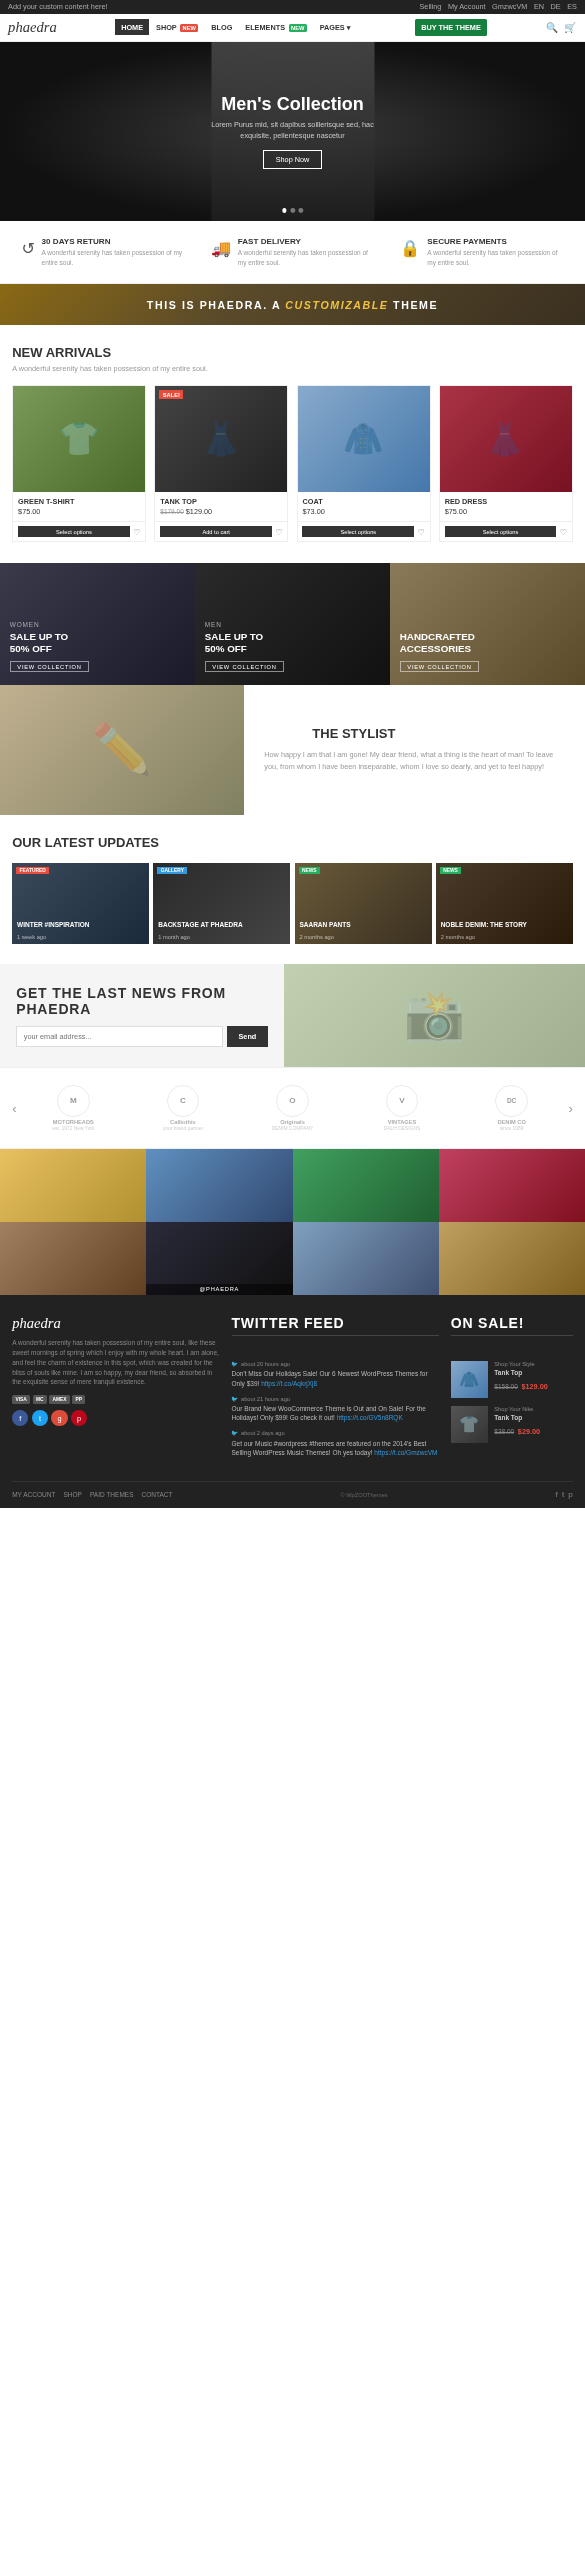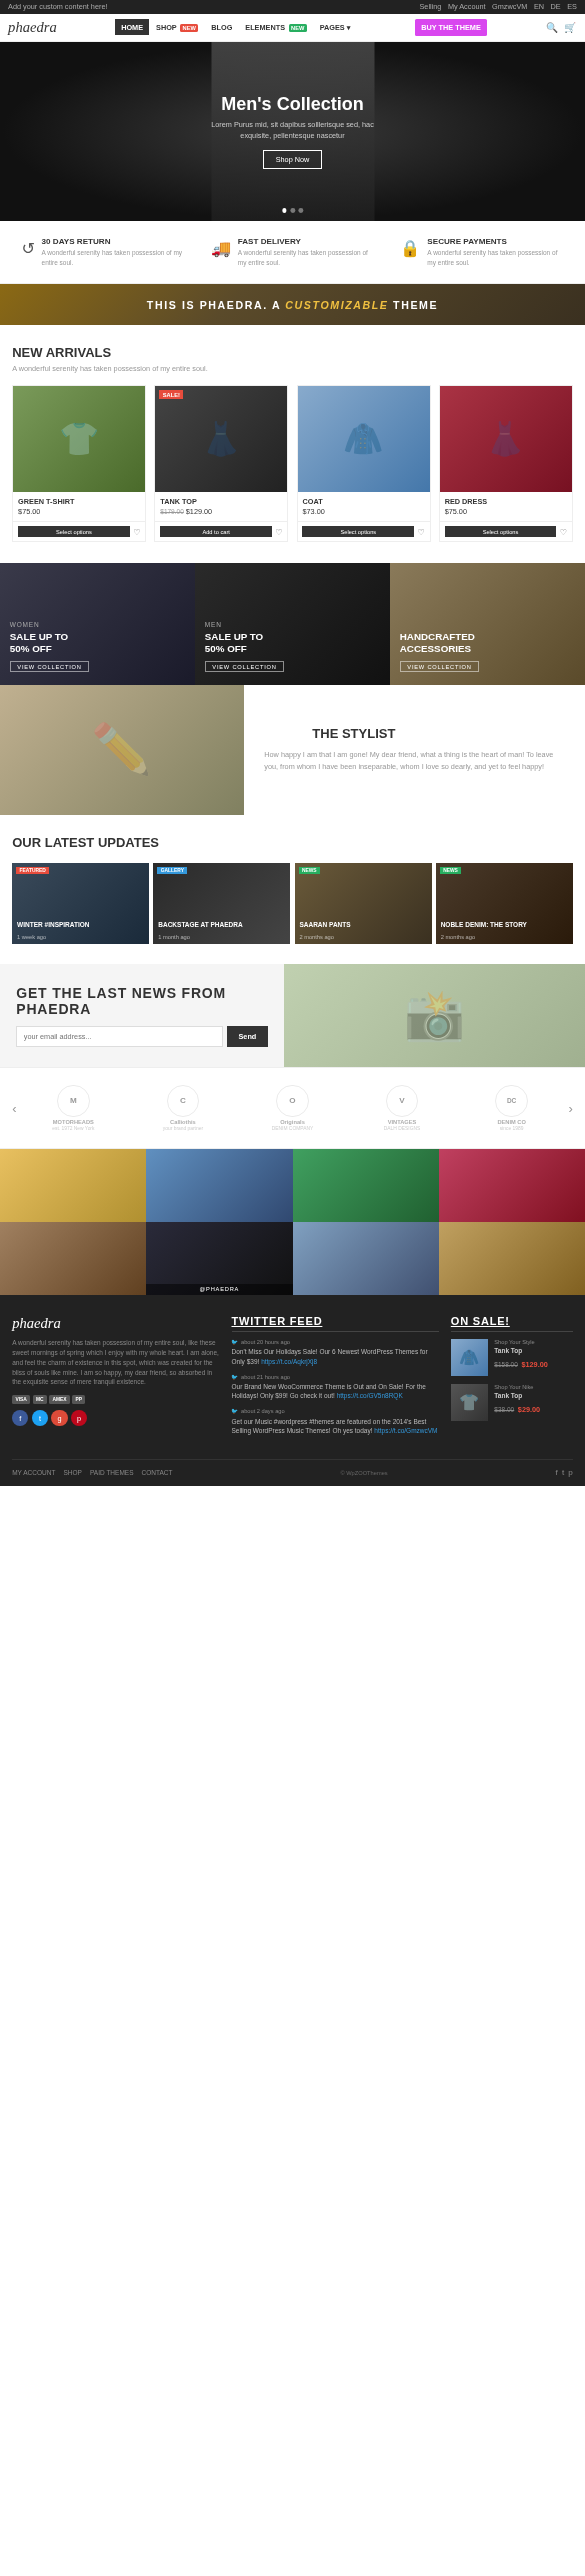--- a/index.html
+++ b/index.html
@@ -8,21 +8,21 @@
     
     .top-bar { background: #222; color: #aaa; font-size: 7.3px; padding: 2.4px 8.1px; display: flex; justify-content: space-between; align-items: center; }
     .top-bar-right { display: flex; gap: 6.5px; align-items: center; }
     .navbar { background: #fff; display: flex; align-items: center; padding: 4.9px 8.1px; border-bottom: 0.8px solid #eee; justify-content: space-between; }
     .logo { font-size: 14.6px; font-style: italic; color: #333; font-family: Georgia, serif; }
     .nav-links { display: flex; gap: 1.6px; align-items: center; }
     .nav-link { font-size: 7.3px; padding: 3.3px 5.7px; color: #333; text-transform: uppercase; font-weight: bold; cursor: pointer; }
     .nav-link.active { background: #333; color: #fff; }
     .nav-badge { background: #e74c3c; color: #fff; font-size: 5.7px; padding: 0.8px 2.4px; border-radius: 1.6px; margin-left: 1.6px; }
     .nav-badge-green { background: #27ae60; }
-    .buy-theme-btn { background: #d946ef; color: #fff; font-size: 7.3px; padding: 4.1px 6.5px; border: none; cursor: pointer; font-weight: bold; border-radius: 1.6px; }
+    .buy-theme-btn { background: #15803d; color: #fff; font-size: 7.3px; padding: 4.1px 6.5px; border: none; cursor: pointer; font-weight: bold; border-radius: 1.6px; }
     .nav-icons { display: flex; gap: 6.5px; align-items: center; }
     .nav-icon { font-size: 9.8px; cursor: pointer; color: #333; }
 
     
     .hero { position: relative; background: linear-gradient(to bottom, #2a2a2a, #1a1a1a); height: 179px; display: flex; align-items: center; justify-content: center; overflow: hidden; }
     .hero-bg { position: absolute; top: 0; left: 0; width: 100%; height: 100%; background: radial-gradient(ellipse at center, #3a3a3a 0%, #111 70%); }
     .hero-face { position: absolute; top: 0; left: 50%; transform: translateX(-50%); width: 163px; height: 179px; background: linear-gradient(to bottom, #555 0%, #333 50%, #222 100%); opacity: 0.7; border-radius: 0; }
     .hero-content { position: relative; z-index: 2; text-align: center; color: #fff; }
     .hero-title { font-size: 18px; font-weight: bold; margin-bottom: 4.9px; }
     .hero-subtitle { font-size: 7.3px; color: #ccc; max-width: 163px; margin: 0 auto 8.1px; line-height: 1.5; }
@@ -134,21 +134,21 @@
     .footer-logo { font-size: 14.6px; font-style: italic; color: #fff; font-family: Georgia, serif; margin-bottom: 6.5px; }
     .footer-desc { font-size: 6.5px; color: #888; line-height: 1.5; margin-bottom: 8.1px; }
     .footer-pay-icons { display: flex; gap: 2.4px; flex-wrap: wrap; }
     .pay-icon { background: #555; color: #fff; font-size: 4.9px; padding: 1.6px 3.3px; border-radius: 1.6px; font-weight: bold; }
     .footer-social { display: flex; gap: 3.3px; margin-top: 6.5px; }
     .social-icon { width: 16.3px; height: 16.3px; border-radius: 50%; display: flex; align-items: center; justify-content: center; font-size: 7.3px; color: #fff; cursor: pointer; }
     .social-fb { background: #3b5998; }
     .social-tw { background: #1da1f2; }
     .social-gp { background: #dd4b39; }
     .social-pi { background: #bd081c; }
-    .footer-section-title { font-size: 11px; font-weight: bold; color: #fff; text-transform: uppercase; margin-bottom: 7px; letter-spacing: 0.8px; border-bottom: 0.8px solid #444; padding-bottom: 4.1px; text-decoration: underline; }
+    .footer-section-title { font-size: 14px; font-weight: bold; color: #fff; text-transform: uppercase; margin-bottom: 25px; letter-spacing: 0.8px; border-bottom: 0.8px solid #444; padding-bottom: 4.1px; }
     .twitter-item { margin-bottom: 8.1px; }
     .twitter-time { font-size: 5.7px; color: #888; margin-bottom: 2.4px; display: flex; align-items: center; gap: 2.4px; }
     .twitter-icon { color: #1da1f2; }
     .twitter-text { font-size: 6.5px; color: #bbb; line-height: 1.4; }
     .twitter-link { color: #3498db; }
     .on-sale-col { flex: 0 0 122px; }
     .sale-item { display: flex; gap: 6.5px; align-items: flex-start; margin-bottom: 8.1px; }
     .sale-item-img { width: 37px; height: 37px; flex-shrink: 0; display: flex; align-items: center; justify-content: center; }
     .sale-item-img-1 { background: linear-gradient(135deg, #88aacc, #4477aa); }
     .sale-item-img-2 { background: linear-gradient(135deg, #555, #333); }

